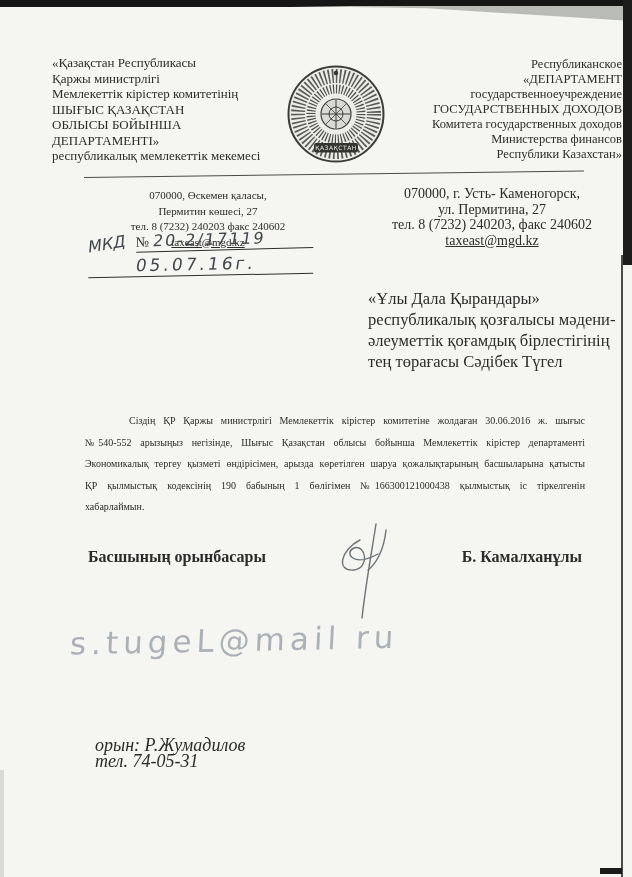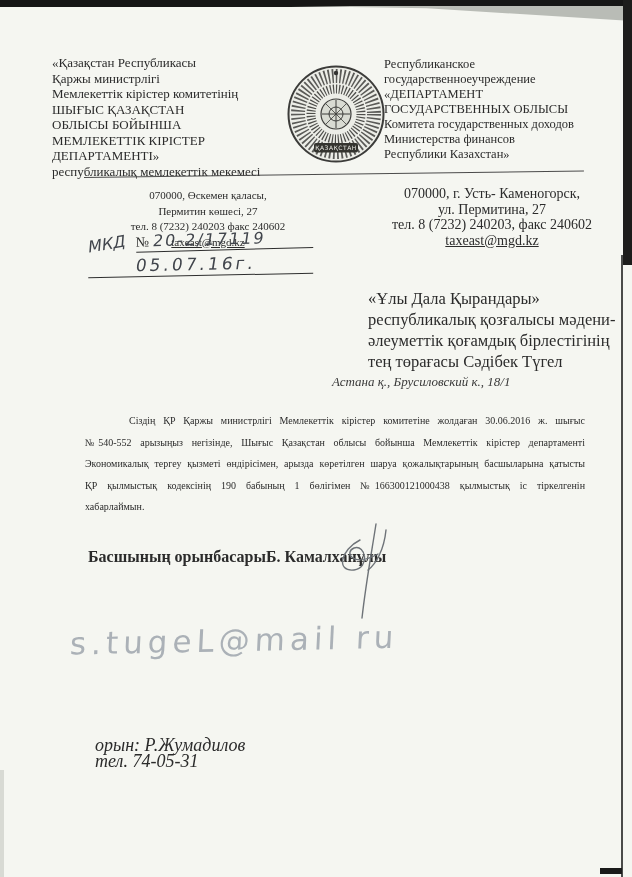--- a/index.html
+++ b/index.html
@@ -15,21 +15,21 @@
   .top-wedge { position:absolute; top:6px; left:290px; width:342px; height:15px;
     background:#b9bcb6; clip-path:polygon(0 0,100% 0,100% 100%,40% 15%); }
   .right-strip { position:absolute; top:0; right:0; width:9px; height:265px; background:#1d1d1c; }
   .right-line { position:absolute; top:255px; left:621px; width:2px; height:622px; background:#4a4b49; }
   .left-streak { position:absolute; top:770px; left:0; width:4px; height:107px; background:#d8dad4; }
   .bottom-mark { position:absolute; left:600px; top:868px; width:22px; height:6px; background:#1a1a1a; }
 
   
   .org-left { position:absolute; left:52px; top:55px; width:248px; 
     font-size:13px; line-height:15.5px; }
-  .org-right { position:absolute; left:384px; top:57px; width:238px; text-align:left;
+  .org-right { position:absolute; left:384px; top:57px; width:238px; text-align:right;
     font-size:12.5px; line-height:15px; }
   .org-line { display:block; }
   .emblem { position:absolute; left:286px; top:64px; width:100px; height:100px; }
 
   .divider { position:absolute; left:84px; top:177px; width:500px; height:0;
     border-top:1.5px solid #4b4b4b; transform:rotate(-0.75deg); transform-origin:left center; }
 
   
   .addr-left { position:absolute; left:80px; top:188px; width:256px; text-align:center;
     font-size:11px; line-height:15.5px; }
@@ -53,21 +53,21 @@
   .recipient { position:absolute; left:332px; top:288px; width:290px; }
   .recipient .r-line { display:block; font-weight:normal; font-size:16.5px; line-height:21px;margin-left:36px; }
   .recipient .r-addr { display:block; font-style:italic; font-size:13px; margin-top:2px; color:#3a3a3a; }
 
   
   .body-par { position:absolute; left:85px; top:410px; width:500px;
     font-size:10px; line-height:21.6px; text-align:justify; text-indent:44px; word-spacing:2.5px; }
 
   
   .sig-row { position:absolute; left:88px; top:548px; width:494px;
-    display:flex; font-weight:bold; font-size:16px; }
+    display:flex; justify-content:space-between; font-weight:bold; font-size:16px; }
   .signature-svg { position:absolute; left:330px; top:518px; }
 
   
   .hand-email { position:absolute; left:70px; top:622px; width:340px;
     font-family:"DejaVu Sans",sans-serif; font-size:31px; color:#abb1b7;
     letter-spacing:5px; transform:rotate(-1.2deg) skewX(-4deg); }
 
   
   .footer { position:absolute; left:95px; top:737px; font-style:italic; font-size:18px; line-height:16px; }
   .footer span { display:block; }
@@ -83,21 +83,20 @@
   <div class="right-line"></div>
   <div class="left-streak"></div>
   <div class="bottom-mark"></div>
 
   <div class="org-left">
     <span class="org-line">«Қазақстан Республикасы</span>
     <span class="org-line">Қаржы министрлігі</span>
     <span class="org-line">Мемлекеттік кірістер комитетінің</span>
     <span class="org-line">ШЫҒЫС ҚАЗАҚСТАН</span>
     <span class="org-line">ОБЛЫСЫ БОЙЫНША</span>
-    <span class="org-line">МЕМЛЕКЕТТІК КІРІСТЕР</span>
     <span class="org-line">ДЕПАРТАМЕНТІ»</span>
     <span class="org-line">республикалық мемлекеттік мекемесі</span>
   </div>
 
   <div class="emblem">
     <svg viewBox="0 0 100 100" width="100" height="100">
       <circle cx="50" cy="50" r="47.5" fill="#ecede7" stroke="#3c3c3a" stroke-width="2"></circle>
       <circle cx="50" cy="50" r="38" fill="none" stroke="#5a5a57" stroke-width="14" stroke-dasharray="1.6,2.2"></circle>
       <circle cx="50" cy="50" r="25" fill="none" stroke="#4e4e4b" stroke-width="9" stroke-dasharray="1.2,1.8"></circle>
       <circle cx="50" cy="50" r="15" fill="#d9dbd3" stroke="#3c3c3a" stroke-width="1.2"></circle>
@@ -107,23 +106,23 @@
       <line x1="60" y1="40" x2="40" y2="60" stroke="#3c3c3a" stroke-width="0.8"></line>
       <circle cx="50" cy="50" r="7" fill="none" stroke="#3c3c3a" stroke-width="1"></circle>
       <circle cx="50" cy="9" r="2.2" fill="#333331"></circle>
       <rect x="28" y="79" width="44" height="9.5" rx="2" fill="#34342f"></rect>
       <text x="50" y="86.4" text-anchor="middle" font-size="6" letter-spacing="0.5" font-family="DejaVu Sans, sans-serif" fill="#e9e9e3">ҚАЗАҚСТАН</text>
     </svg>
   </div>
 
   <div class="org-right">
     <span class="org-line">Республиканское</span>
+    <span class="org-line">«ДЕПАРТАМЕНТ</span>
     <span class="org-line">государственноеучреждение</span>
-    <span class="org-line">«ДЕПАРТАМЕНТ</span>
-    <span class="org-line">ГОСУДАРСТВЕННЫХ ОБЛЫСЫ</span>
+    <span class="org-line">ГОСУДАРСТВЕННЫХ ДОХОДОВ</span>
     <span class="org-line">Комитета государственных доходов</span>
     <span class="org-line">Министерства финансов</span>
     <span class="org-line">Республики Казахстан»</span>
   </div>
 
   <div class="divider"></div>
 
   <div class="addr-left">
     <span class="addr-line">070000, Өскемен қаласы,</span>
     <span class="addr-line">Пермитин көшесі, 27</span>
@@ -147,21 +146,20 @@
     <div class="reg-row2">
       <span class="hw reg-date">05.07.16г.</span>
     </div>
   </div>
 
   <div class="recipient">
     <span class="r-line">«Ұлы Дала Қырандары»</span>
     <span class="r-line">республикалық қозғалысы мәдени-</span>
     <span class="r-line">әлеуметтік қоғамдық бірлестігінің</span>
     <span class="r-line">тең төрағасы Сәдібек Түгел</span>
-    <span class="r-addr">Астана қ., Брусиловский к., 18/1</span>
   </div>
 
   <p class="body-par">Сіздің ҚР Қаржы министрлігі Мемлекеттік кірістер комитетіне жолдаған 30.06.2016 ж. шығыс №540-552 арызыңыз негізінде, Шығыс Қазақстан облысы бойынша Мемлекеттік кірістер департаменті Экономикалық тергеу қызметі өндірісімен, арызда көретілген шаруа қожалықтарының басшыларына қатысты ҚР қылмыстық кодексінің 190 бабының 1 бөлігімен №166300121000438 қылмыстық іс тіркелгенін хабарлаймын.</p>
 
   <div class="sig-row">
     <span>Басшының орынбасары</span>
     <span>Б. Камалханұлы</span>
   </div>
   <svg class="signature-svg" width="75" height="105" viewBox="0 0 75 105">
     <g fill="none" stroke="#6e7378" stroke-width="1.4" stroke-linecap="round">

